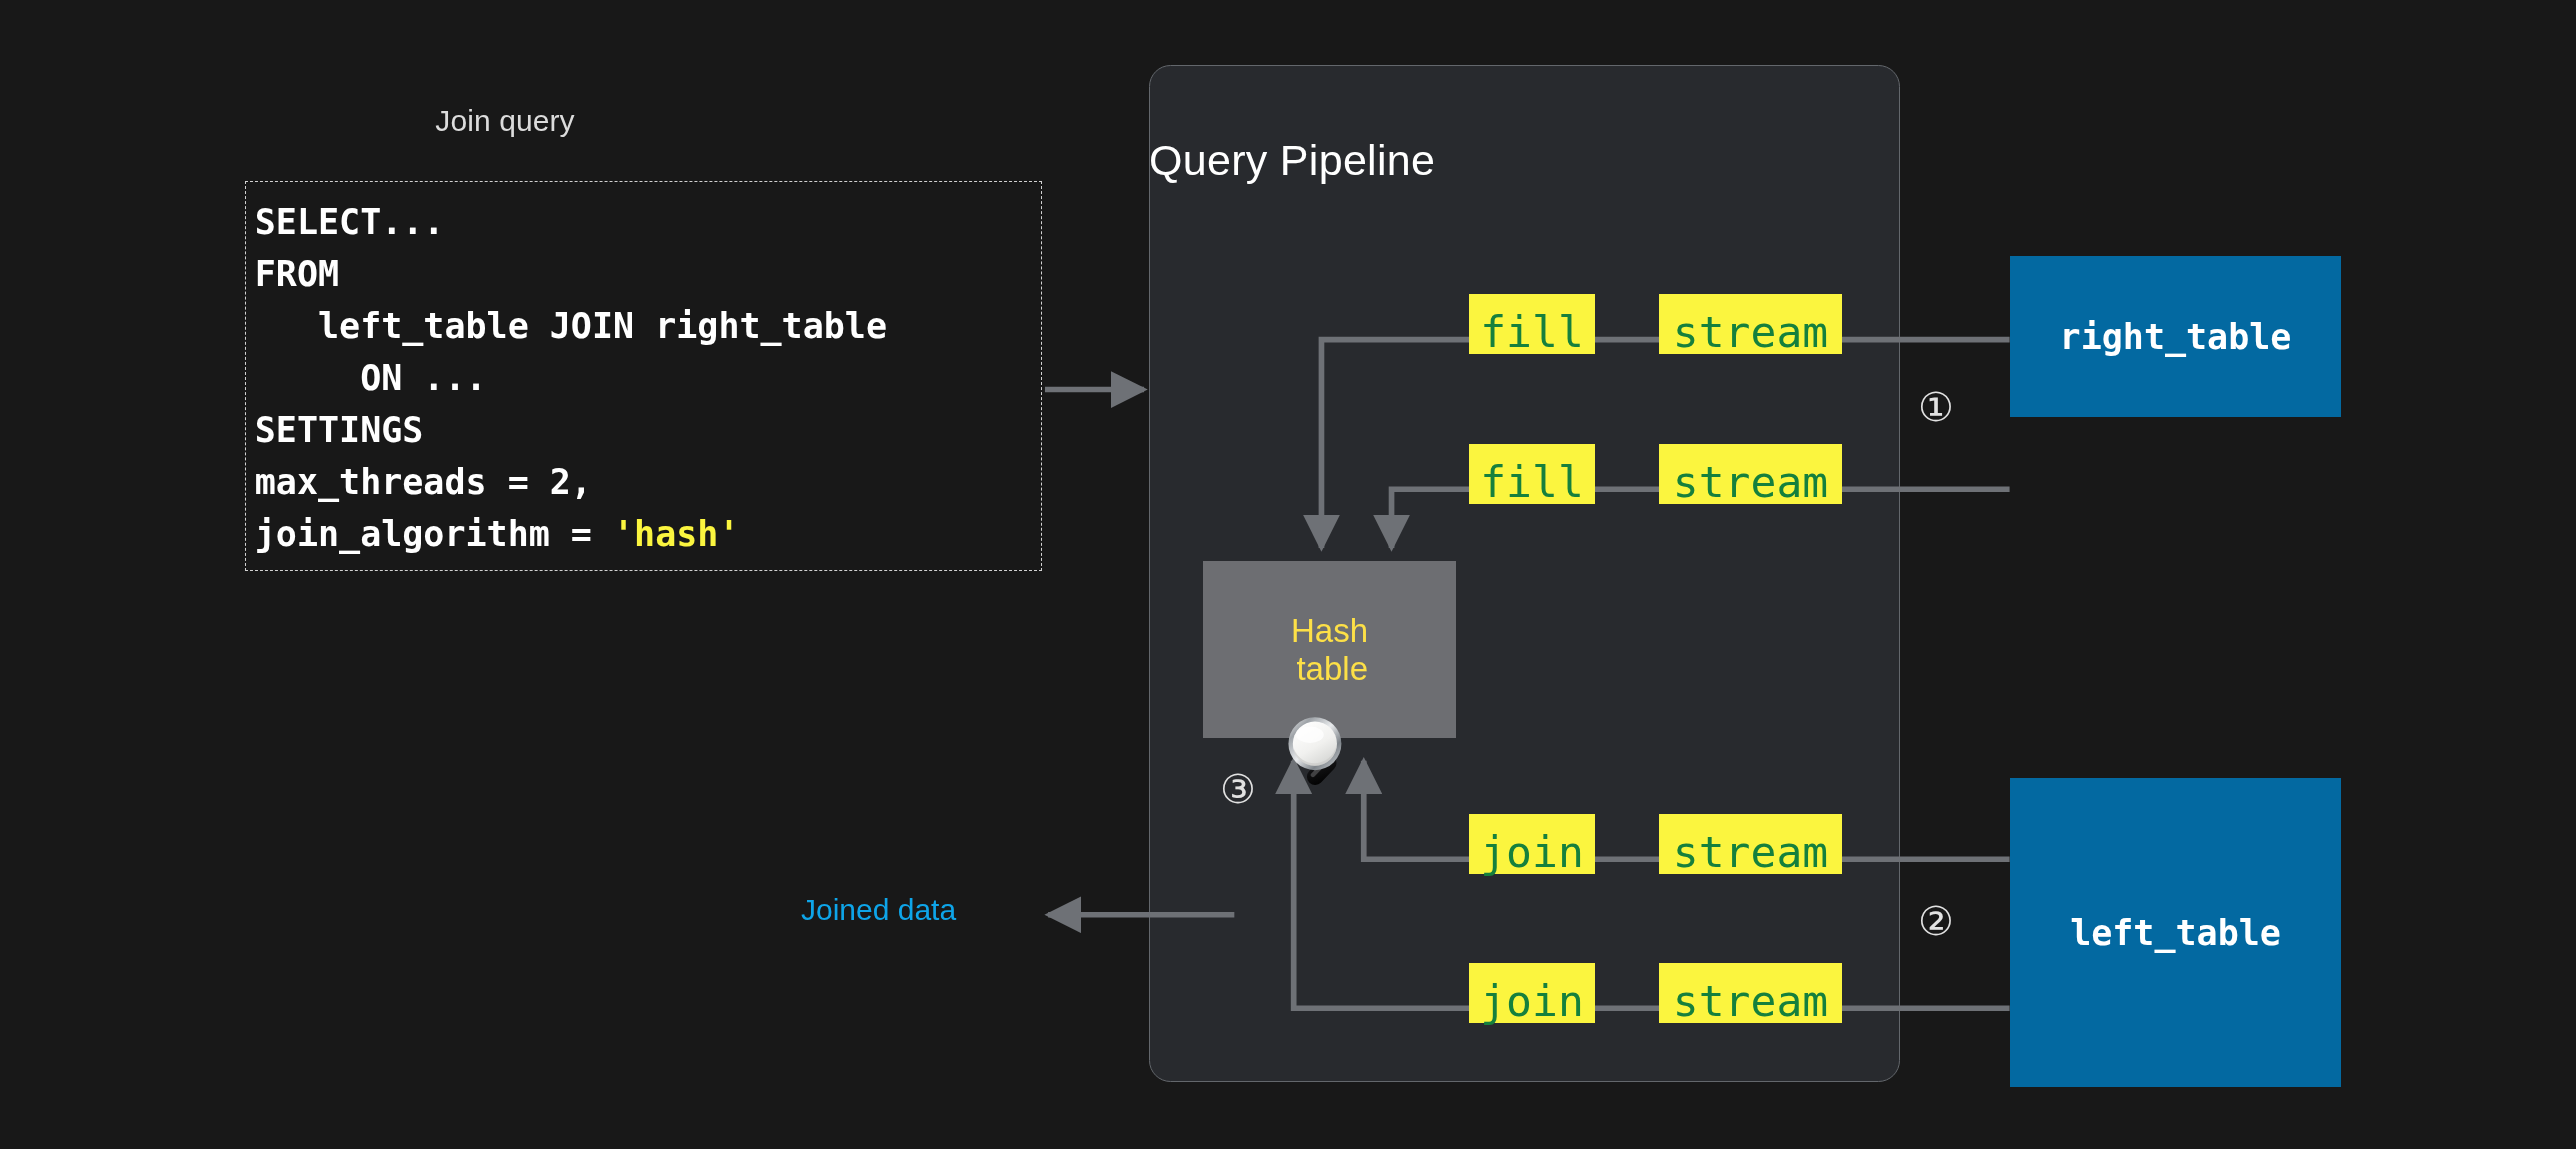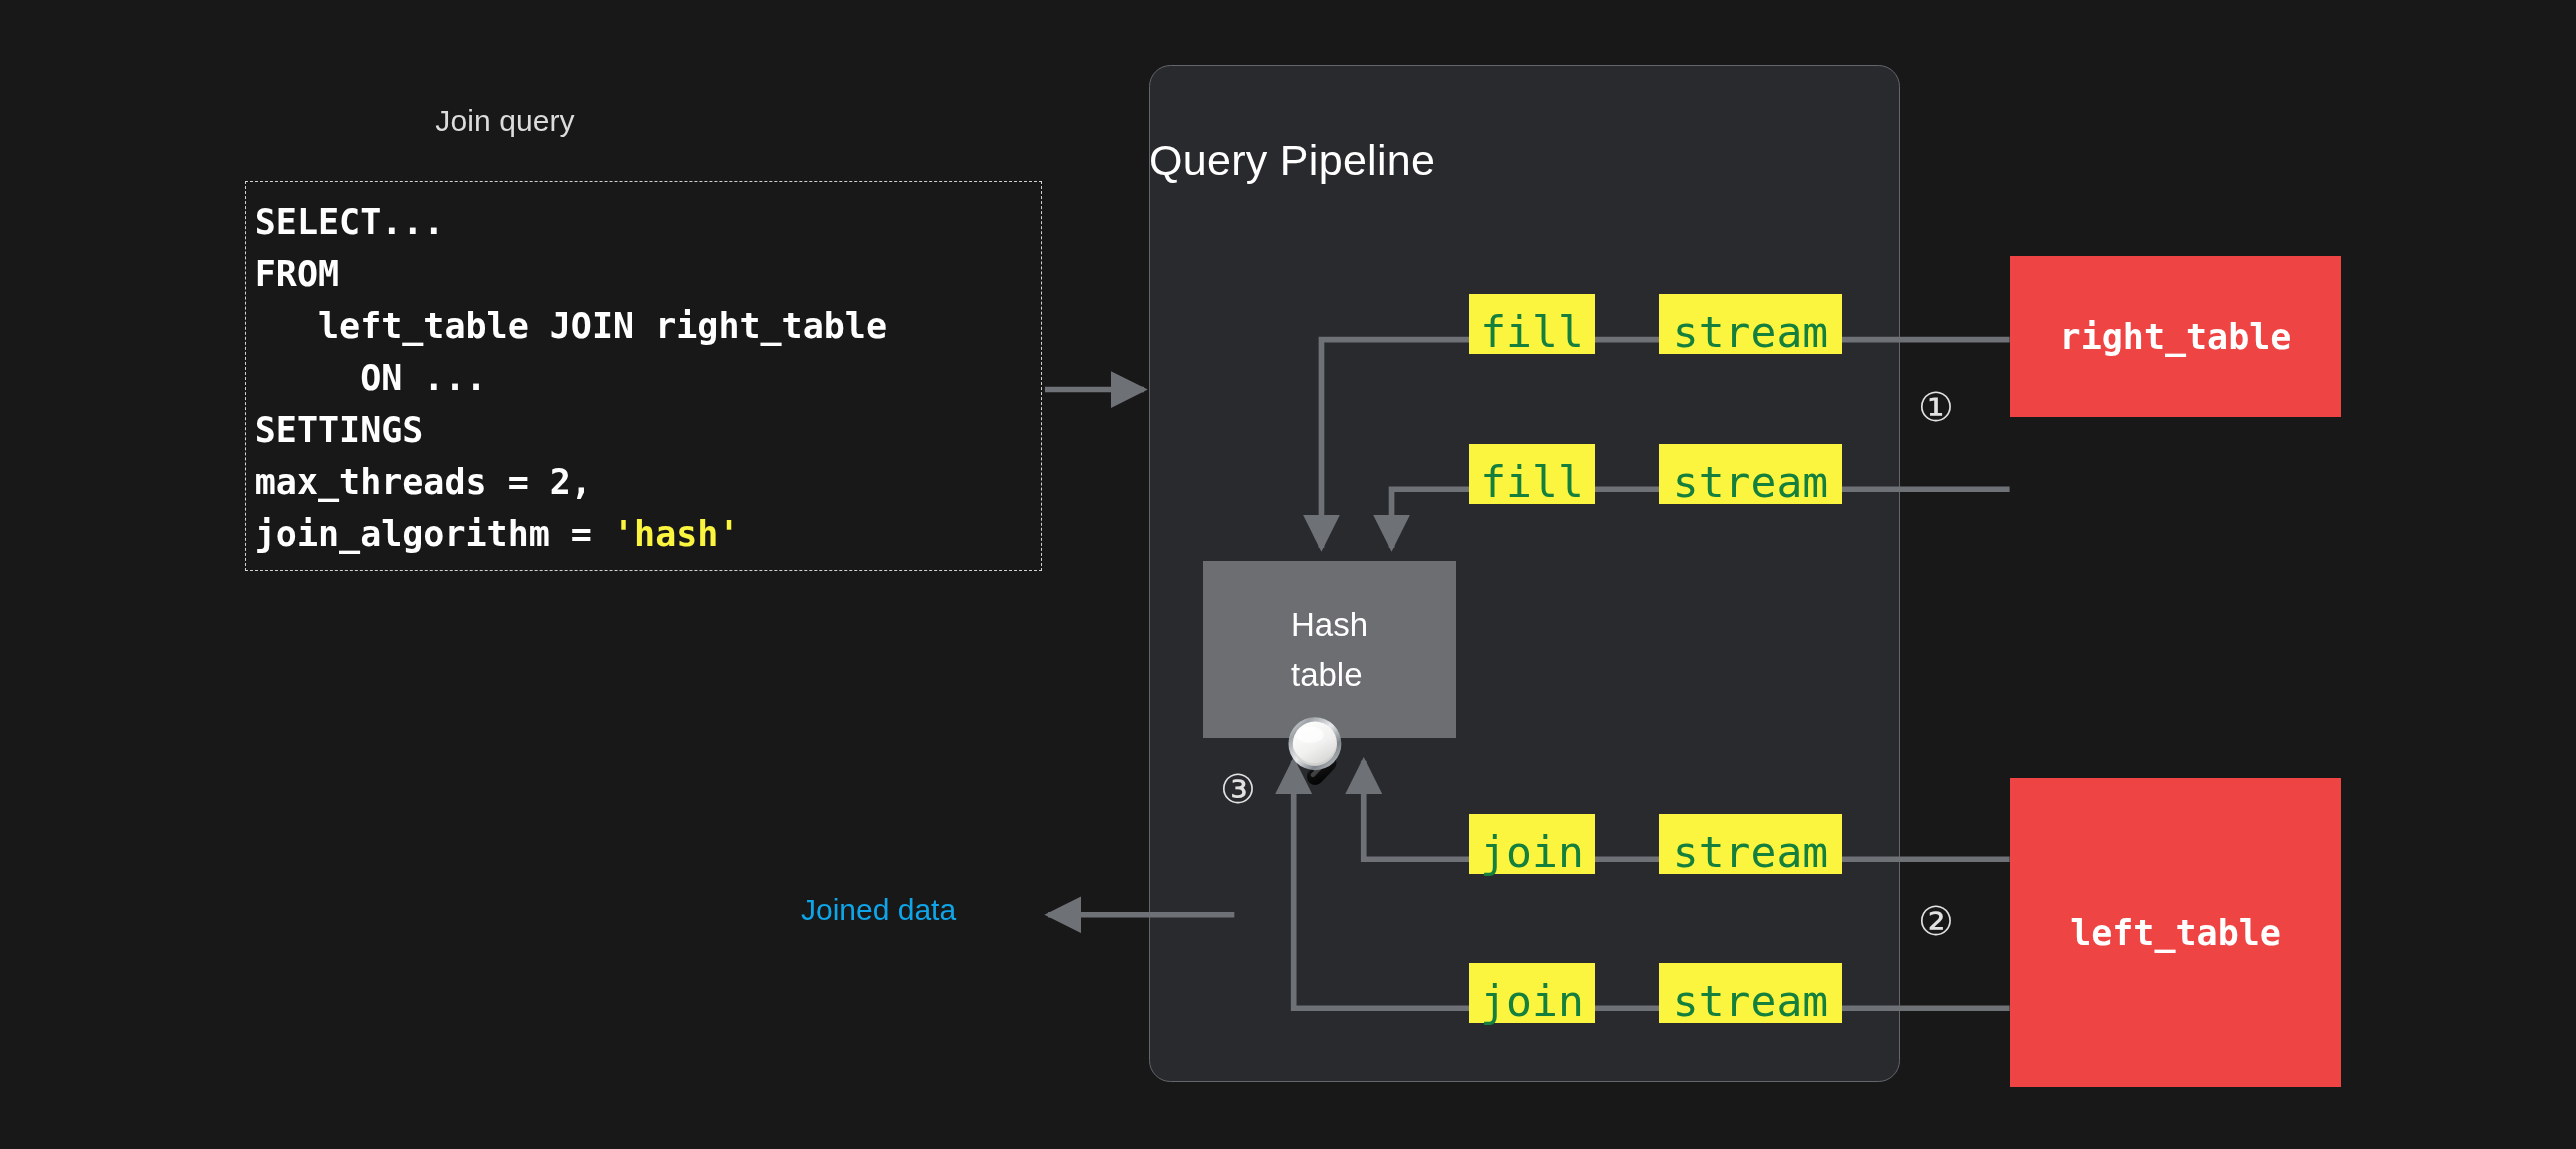--- a/index.html
+++ b/index.html
@@ -98,23 +98,23 @@
     width: 253px;
     height: 177px;
     background: #6d6e72;
     z-index: 8;
     display: flex;
     align-items: center;
     justify-content: center;
   }
   #hash-table-label {
     font-size: 33px;
-    line-height: 50px;
-    color: #ffffff;
-    text-align: left;
+    line-height: 38px;
+    color: #fde047;
+    text-align: right;
     white-space: pre-line;
   }
 
   
   #magnifier-icon {
     position: absolute;
     left: 1284px;
     top: 714px;
     width: 82px;
     height: 82px;
@@ -146,21 +146,21 @@
     align-items: flex-end;
     justify-content: center;
     padding-top: 10.7px;
     box-sizing: border-box;
     z-index: 9;
   }
 
   
   .source-table {
     position: absolute;
-    background: #ef4444;
+    background: #0369a1;
     display: flex;
     align-items: center;
     justify-content: center;
     z-index: 8;
   }
   .source-table-label {
     font-family: "DejaVu Sans Mono", monospace;
     font-weight: bold;
     font-size: 35px;
     color: #ffffff;

